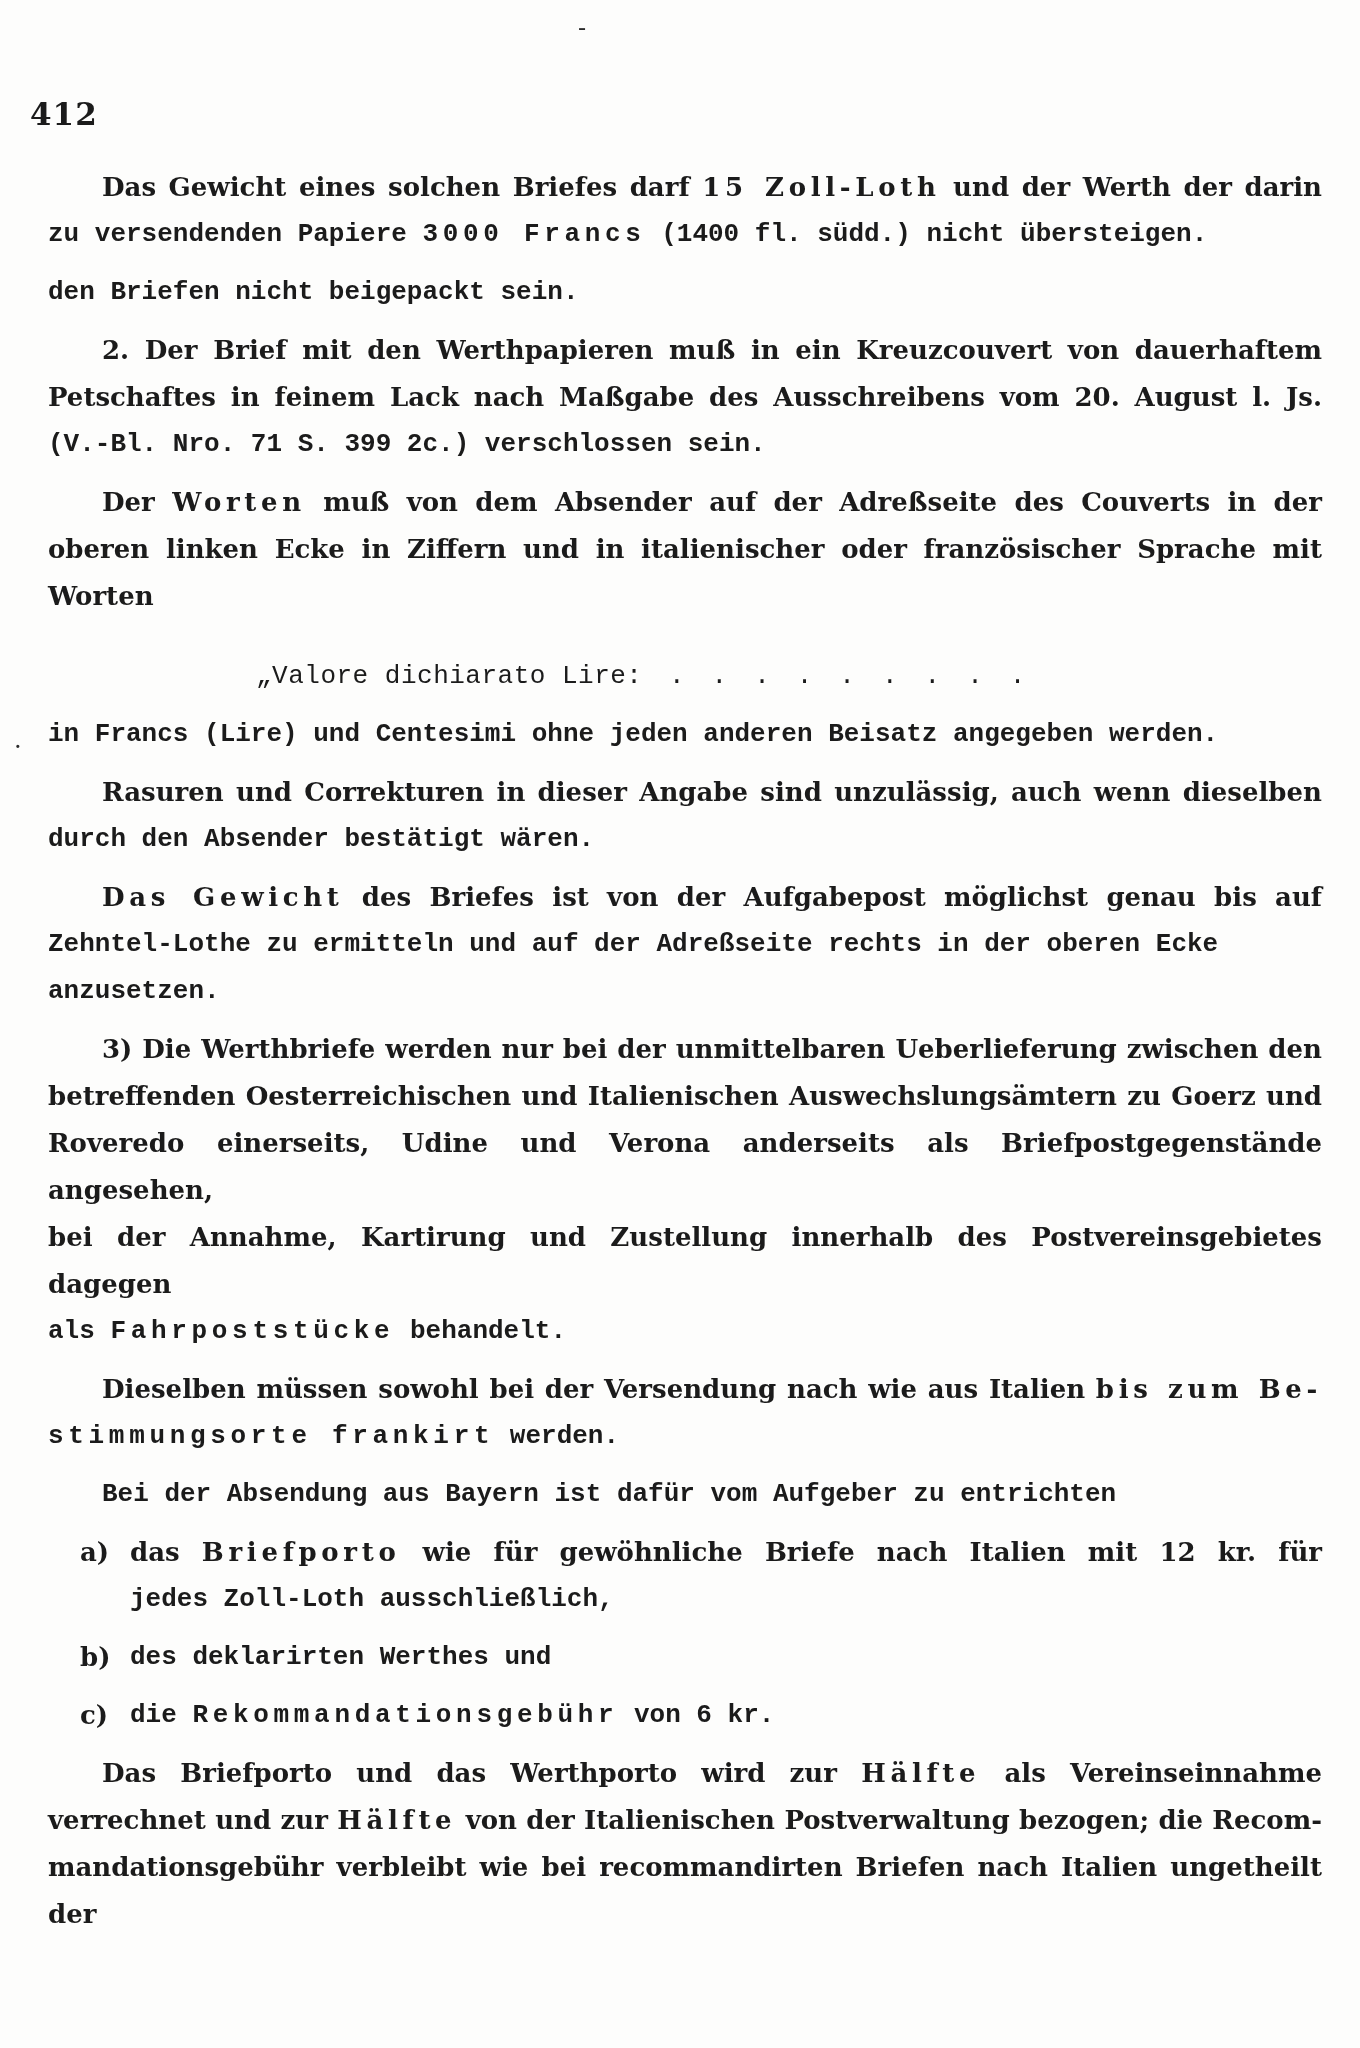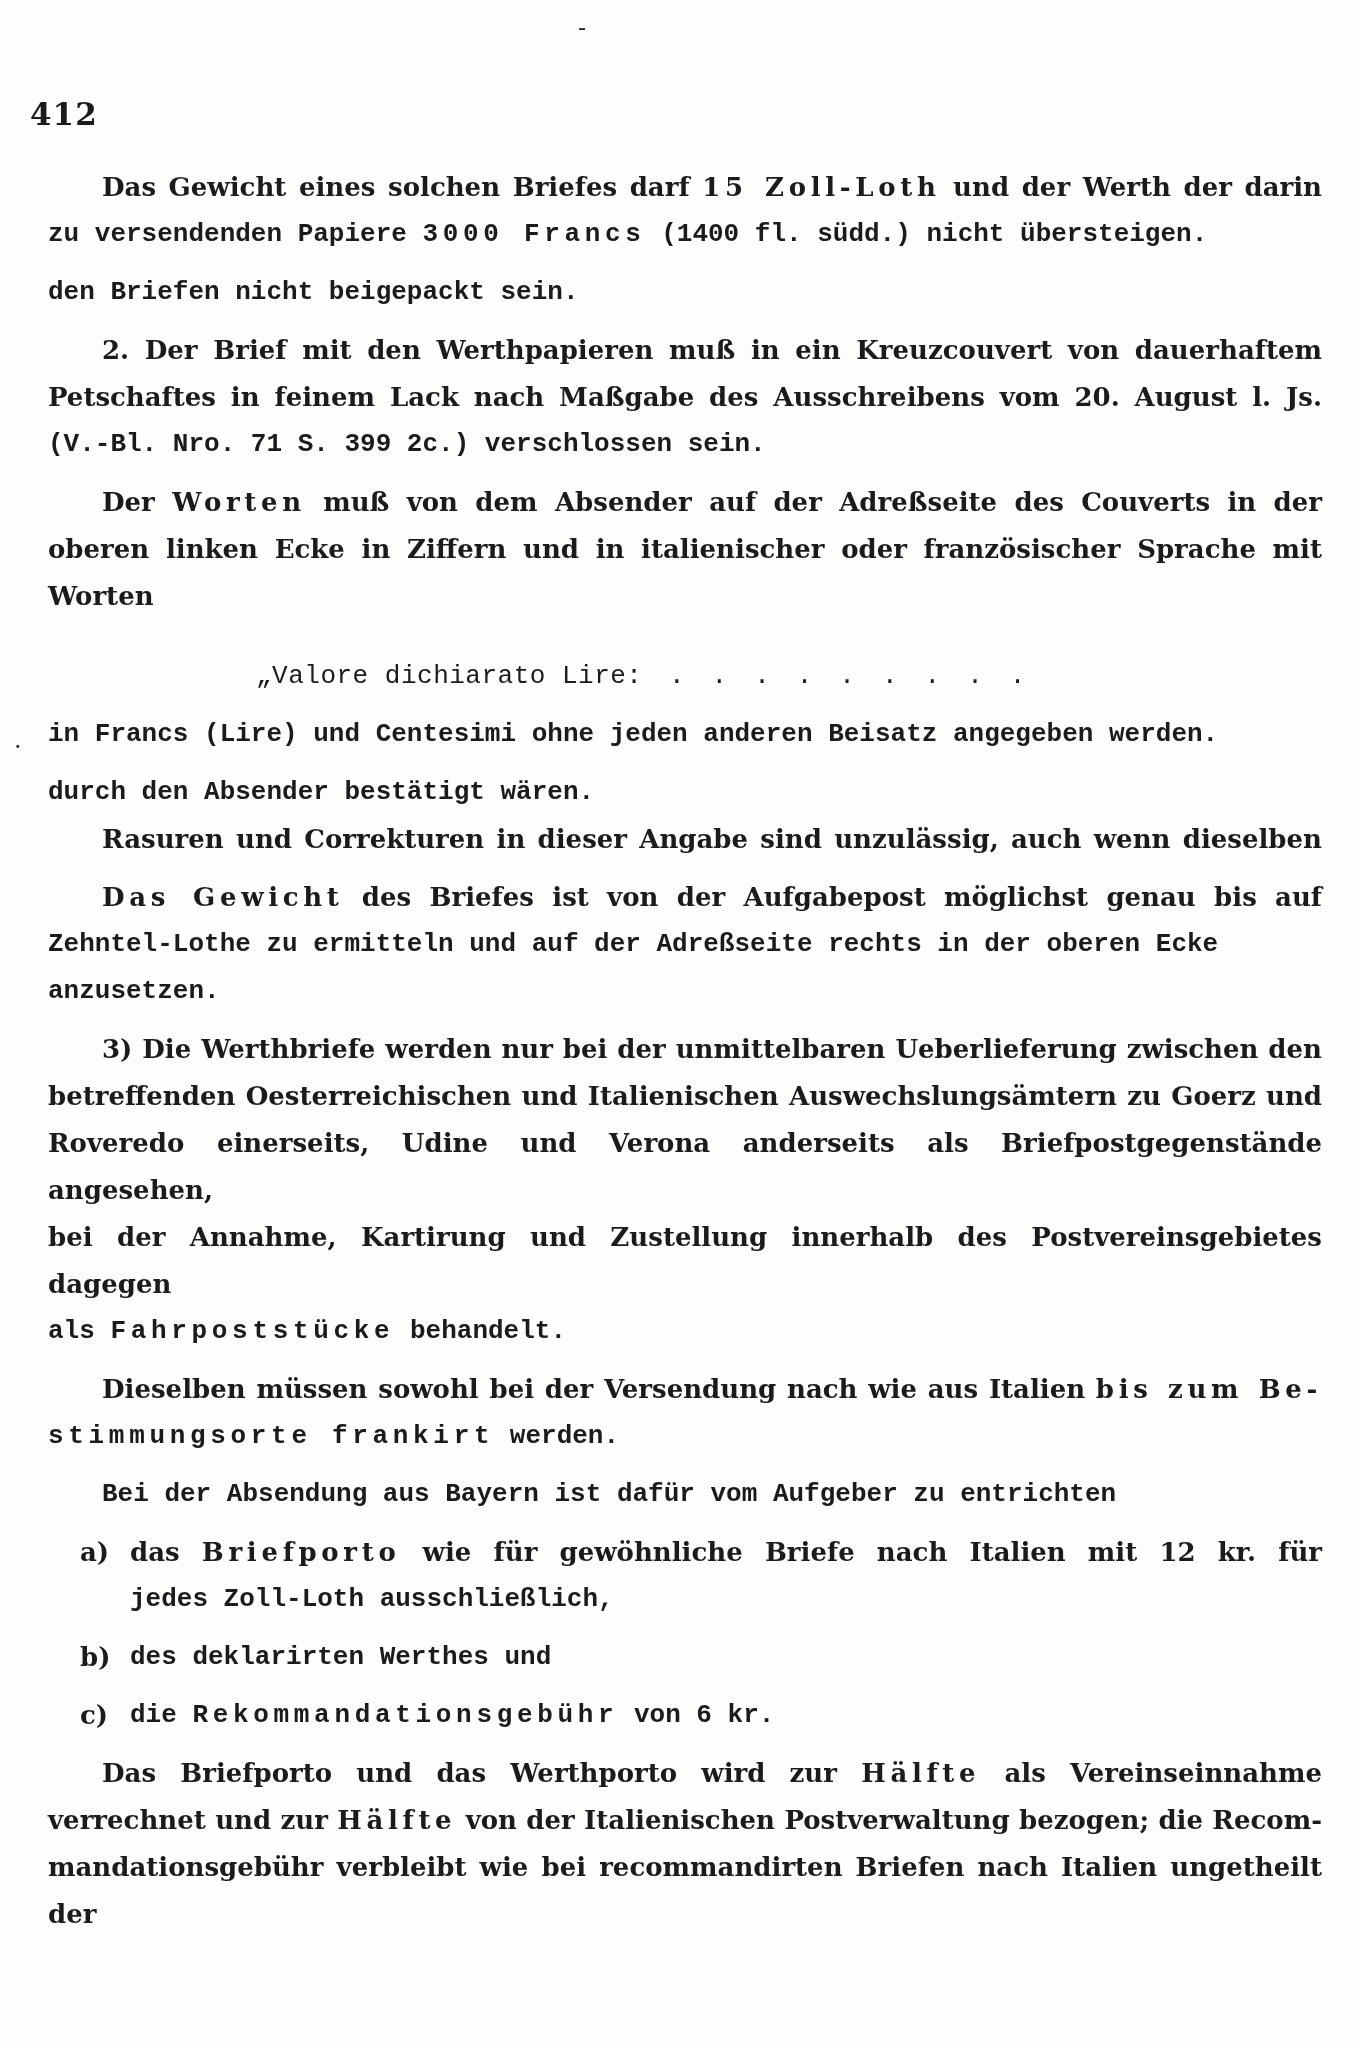--- a/index.html
+++ b/index.html
@@ -83,22 +83,22 @@
         <div class="line indent"><span class="seg">Der </span><span class="sp">Worten</span><span class="seg"> muß von dem Absender auf der Adreßseite des Couverts in der</span></div>
         <div class="line"><span class="seg">oberen linken Ecke in Ziffern und in italienischer oder französischer Sprache mit Worten</span></div>
       </div>
       <div class="block display">
         <div class="line last"><span class="seg">„Valore dichiarato Lire: . . . . . . . . .</span></div>
       </div>
       <div class="block para">
         <div class="line last"><span class="seg">in Francs (Lire) und Centesimi ohne jeden anderen Beisatz angegeben werden.</span></div>
       </div>
       <div class="block para">
+        <div class="line indent"><span class="seg">Rasuren und Correkturen in dieser Angabe sind unzulässig, auch wenn dieselben</span></div>
         <div class="line last"><span class="seg">durch den Absender bestätigt wären.</span></div>
-        <div class="line indent"><span class="seg">Rasuren und Correkturen in dieser Angabe sind unzulässig, auch wenn dieselben</span></div>
       </div>
       <div class="block para">
         <div class="line indent"><span class="sp">Das Gewicht</span><span class="seg"> des Briefes ist von der Aufgabepost möglichst genau bis auf</span></div>
         <div class="line last"><span class="seg">Zehntel-Lothe zu ermitteln und auf der Adreßseite rechts in der oberen Ecke anzusetzen.</span></div>
       </div>
       <div class="block para">
         <div class="line indent"><span class="seg">3) Die Werthbriefe werden nur bei der unmittelbaren Ueberlieferung zwischen den</span></div>
         <div class="line"><span class="seg">betreffenden Oesterreichischen und Italienischen Auswechslungsämtern zu Goerz und</span></div>
         <div class="line"><span class="seg">Roveredo einerseits, Udine und Verona anderseits als Briefpostgegenstände angesehen,</span></div>
         <div class="line"><span class="seg">bei der Annahme, Kartirung und Zustellung innerhalb des Postvereinsgebietes dagegen</span></div>

